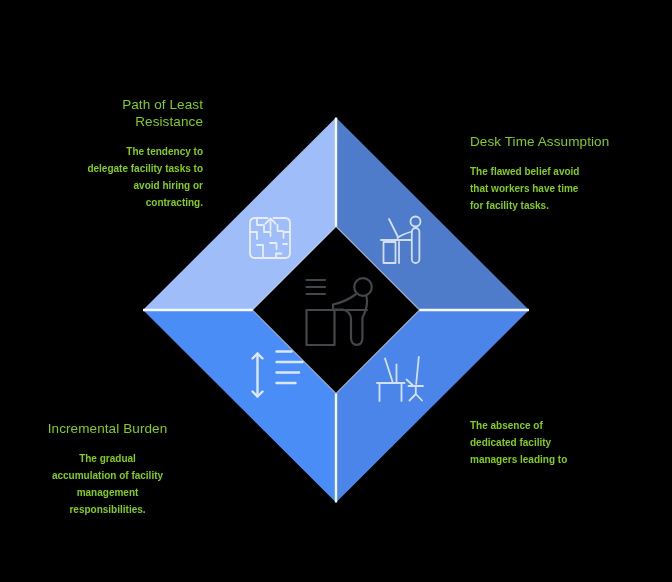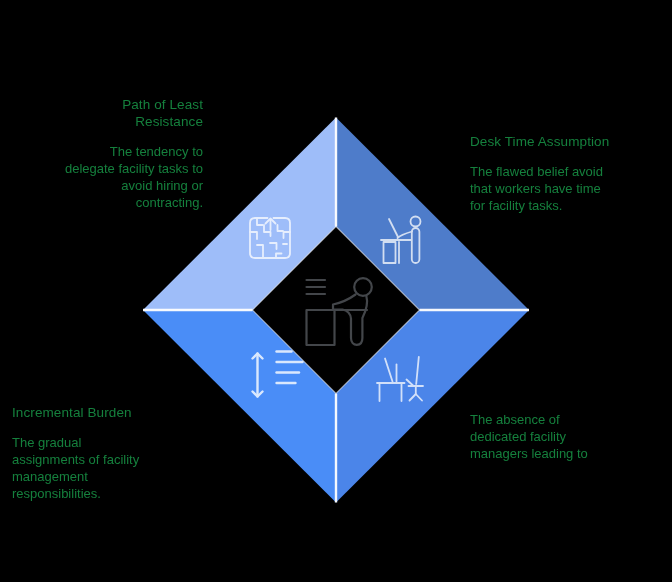--- a/index.html
+++ b/index.html
@@ -1,26 +1,26 @@
 <!DOCTYPE html>
 <html><head>
 <meta charset="utf-8">
 <style>
   html,body{margin:0;padding:0;background:#000;}
   body{width:672px;height:582px;position:relative;overflow:hidden;
        font-family:"Liberation Sans",sans-serif;}
   .stage{position:absolute;inset:0;}
   svg{position:absolute;left:0;top:0;}
-  .label{position:absolute;color:#15803d;}
+  .label{position:absolute;color:#84cc16;}
   .label .t{font-size:13.5px;line-height:17px;font-weight:500;margin:0 0 13px 0;letter-spacing:.1px;}
-  .label .d{font-size:13px;line-height:17px;font-weight:400;}
+  .label .d{font-size:10px;line-height:17px;font-weight:700;margin-top:6px;}
   .line{white-space:nowrap;}
   .tl{top:96px;left:28px;width:175px;text-align:right;}
   .tr{top:133px;left:470px;width:190px;text-align:left;}
-  .bl{top:404px;left:12px;width:191px;text-align:left;}
+  .bl{top:420px;left:12px;width:191px;text-align:center;}
   .br{top:411px;left:470px;width:200px;text-align:left;}
   .seg{stroke:none;}
   .divider{stroke:#fff;stroke-width:2.4;stroke-linecap:butt;opacity:.95;}
   .inner-edge{fill:none;stroke:#fff;stroke-width:1.2;opacity:.55;}
   .wicon{fill:none;stroke:#fff;stroke-width:1.8;stroke-linecap:round;stroke-linejoin:round;opacity:.75;}
   .wicon-b{fill:none;stroke:#fff;stroke-width:2.4;stroke-linecap:round;stroke-linejoin:round;opacity:.8;}
   .cicon{fill:none;stroke:#43464a;stroke-width:2.2;stroke-linecap:round;stroke-linejoin:round;}
 </style>
 </head>
 <body>
@@ -124,21 +124,21 @@
       <div class="line">for facility tasks.</div>
     </div>
   </div>
 
   <div class="label bl">
     <div class="t">
       <div class="line">Incremental Burden</div>
     </div>
     <div class="d">
       <div class="line">The gradual</div>
-      <div class="line">assignments of facility</div>
+      <div class="line">accumulation of facility</div>
       <div class="line">management</div>
       <div class="line">responsibilities.</div>
     </div>
   </div>
 
   <div class="label br">
     <div class="d">
       <div class="line">The absence of</div>
       <div class="line">dedicated facility</div>
       <div class="line">managers leading to</div>

